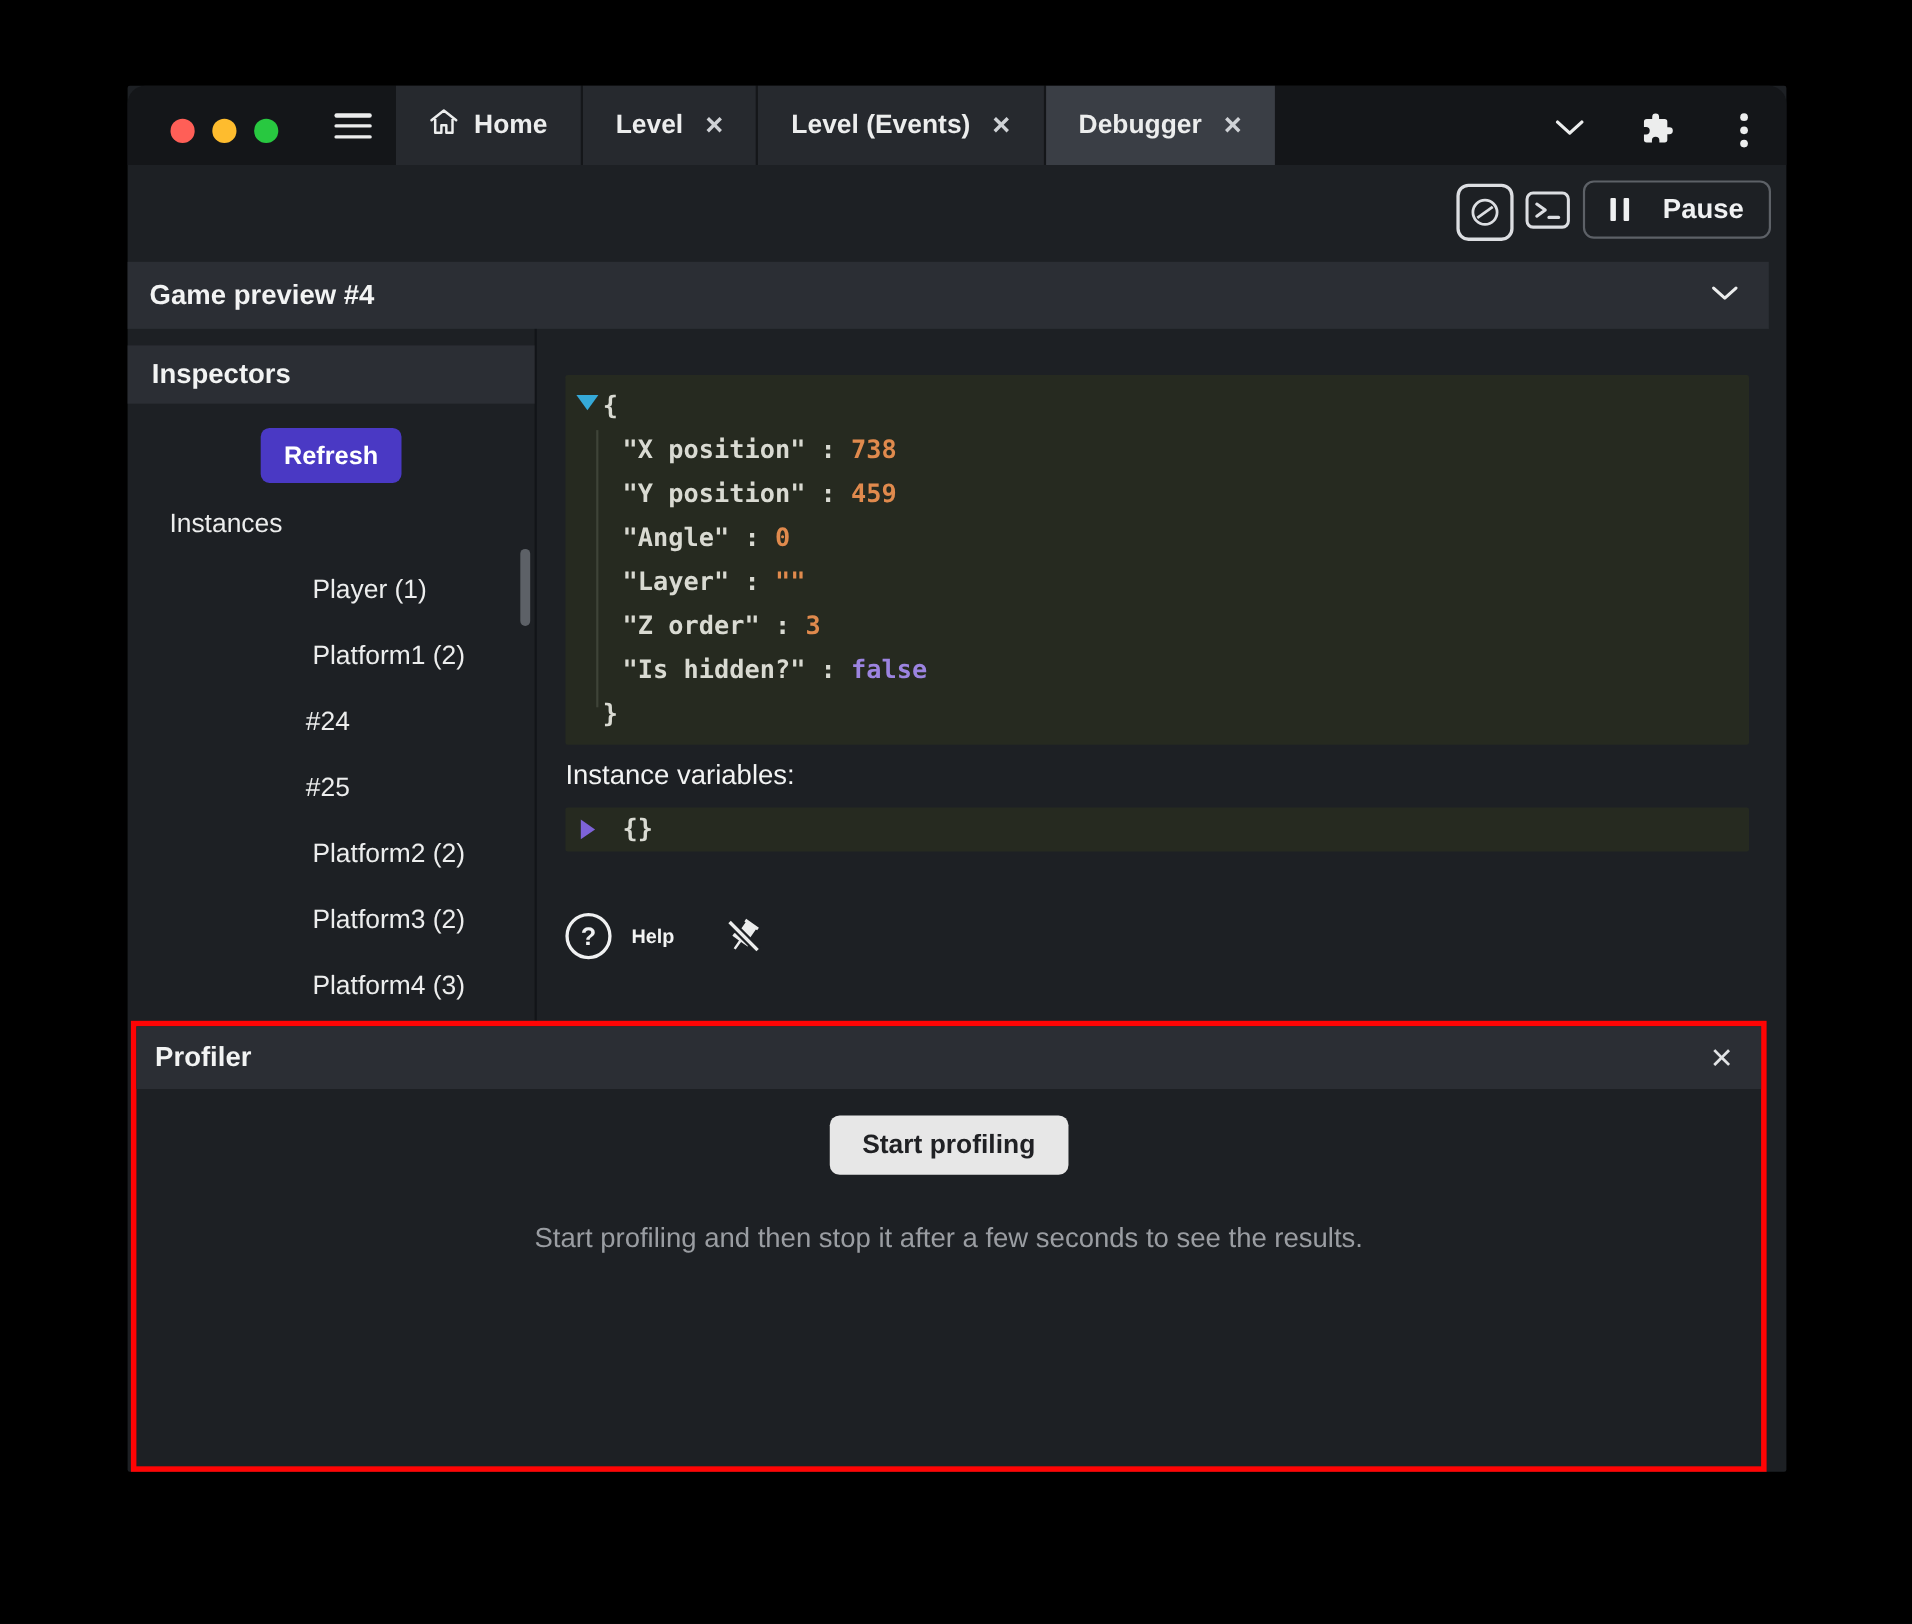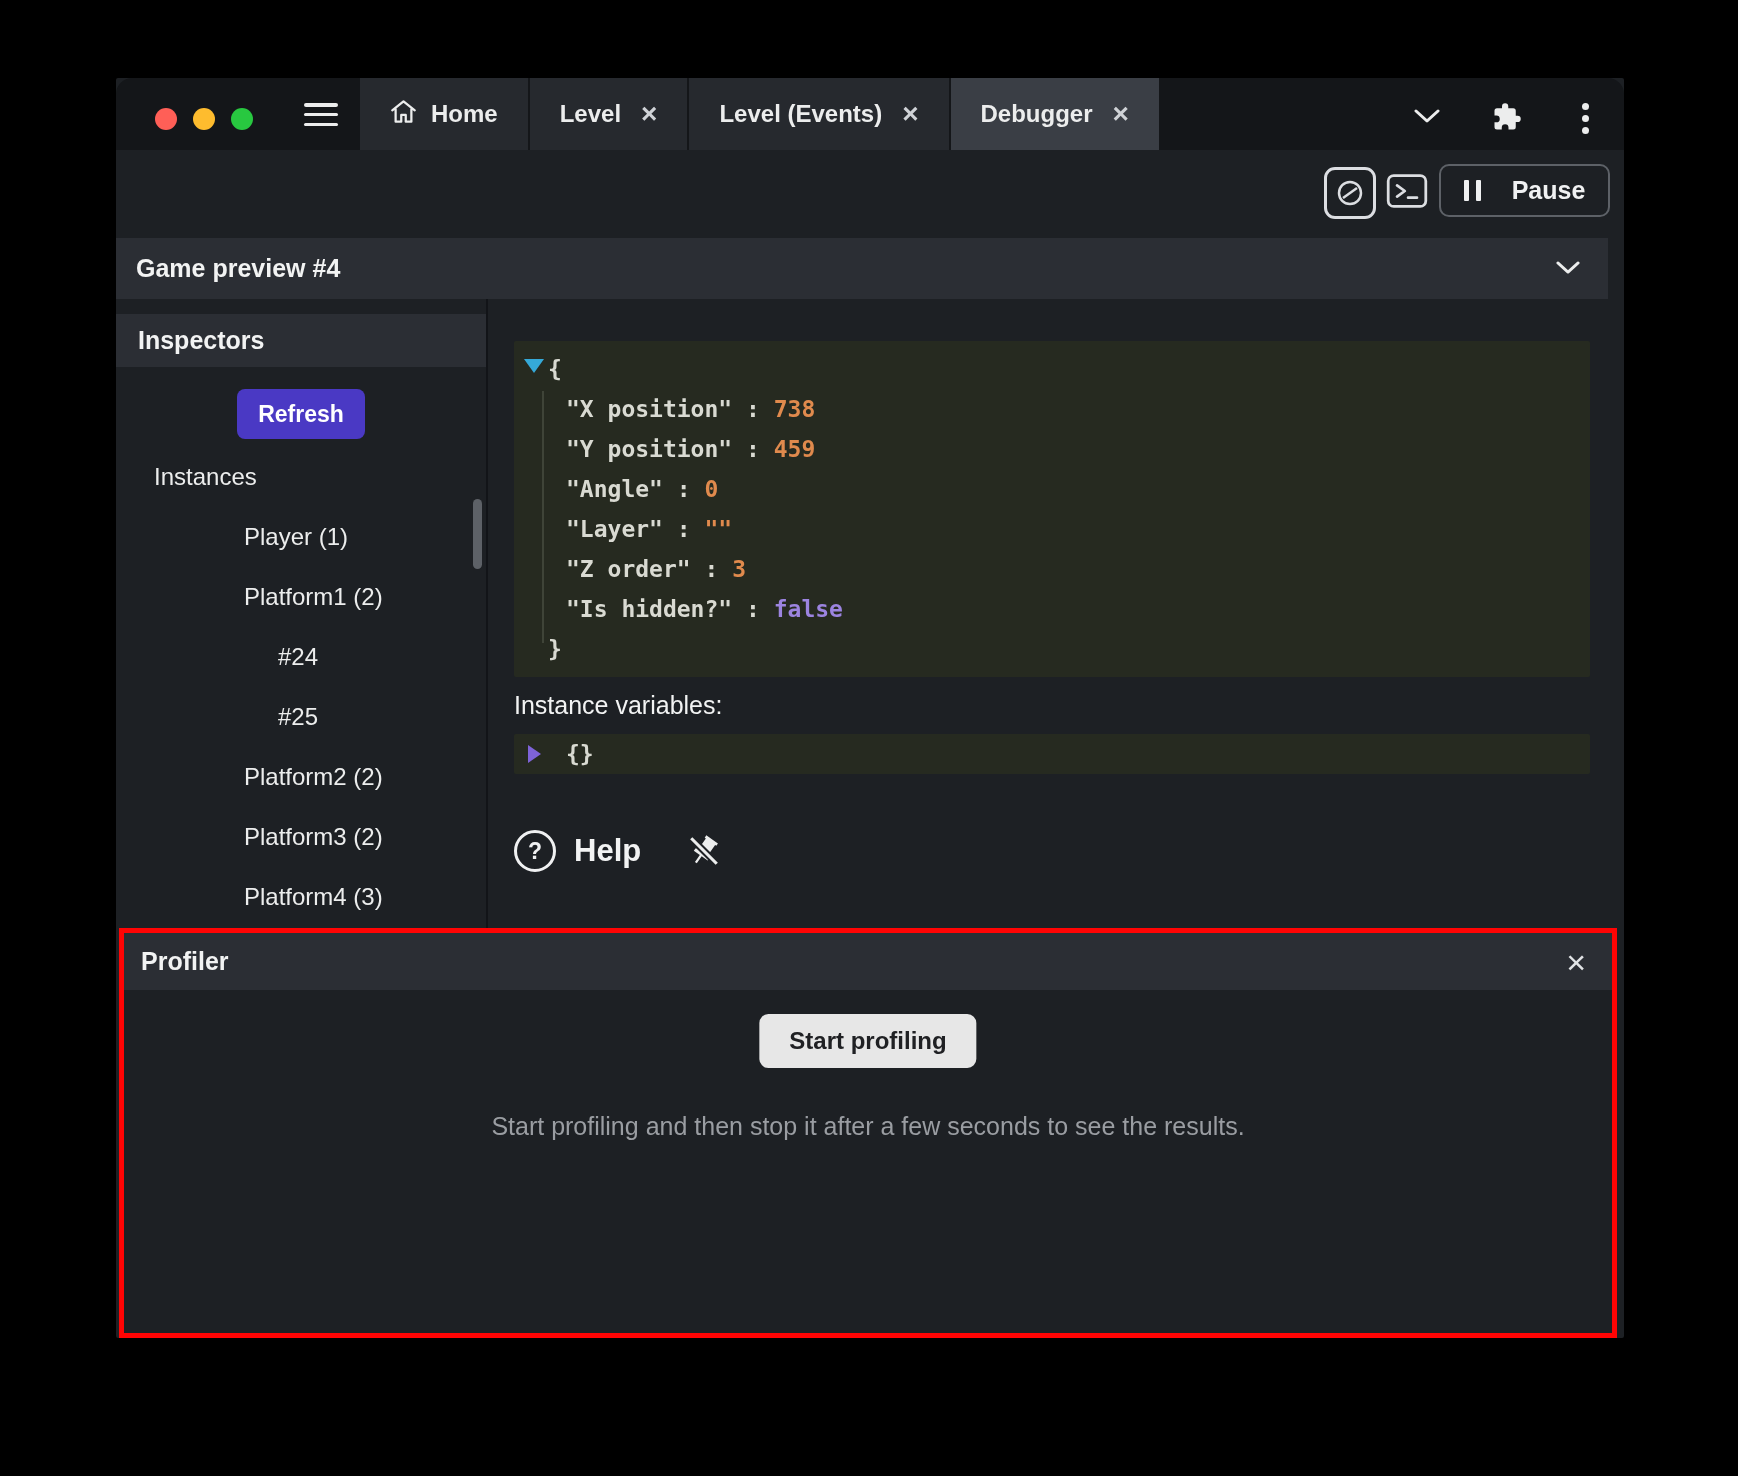--- a/index.html
+++ b/index.html
@@ -45,21 +45,21 @@
   
   .content{position:absolute;left:0;top:221px;right:0;bottom:0;}
   .sidebar{position:absolute;left:0;top:0;width:372px;bottom:0;border-right:2px solid #121418;box-sizing:border-box;}
   .sidebar-header{margin-top:15px;height:53px;background:#2b2e34;display:flex;align-items:center;
                   padding-left:22px;font-size:25px;font-weight:700;color:#f2f3f3;}
   .refresh-btn{display:block;margin:22px auto 0;width:128px;height:50px;background:#4a39c4;color:#fff;
                font-weight:700;font-size:23px;border:none;border-radius:8px;cursor:pointer;font-family:inherit;}
   .sidebar-list{margin-top:8px;}
   .s-item{height:60px;display:flex;align-items:center;font-size:24px;color:#eceded;cursor:pointer;}
   .ind-0{padding-left:38px;}
-  .ind-1{padding-left:128px;}
+  .ind-1{padding-left:128px;margin-left:40px;}
   .ind-2{padding-left:162px;}
   .scroll-thumb{position:absolute;right:4px;top:200px;width:9px;height:70px;background:#5d6167;border-radius:5px;}
 
   .main{position:absolute;left:374px;top:0;right:0;bottom:0;padding:26px 34px 0 24px;box-sizing:border-box;}
   .section-label{font-size:25px;color:#f2f3f3;}
   .code-block{position:relative;margin-top:16px;background:#262a20;border-radius:2px;padding:8px 0 8px 52px;}
   .tri-blue{position:absolute;left:10px;top:18px;width:0;height:0;cursor:pointer;
             border-left:10px solid transparent;border-right:10px solid transparent;border-top:14px solid #35a9d8;}
   .gutter{position:absolute;left:28px;top:50px;bottom:34px;width:2px;background:#3f4438;}
   .code-line{font-family:"DejaVu Sans Mono",monospace;font-size:23px;line-height:40px;color:#d9dad2;font-weight:700;white-space:pre;}
@@ -67,25 +67,25 @@
   .cv-num,.cv-str{color:#e08a4d;}
   .cv-bool{color:#9c84e0;}
   .iv-label{margin-top:14px;}
   .iv-block{position:relative;margin-top:14px;background:#262a20;border-radius:2px;padding:5px 0 5px 52px;}
   .tri-purple{position:absolute;left:14px;top:11px;width:0;height:0;cursor:pointer;
               border-top:9px solid transparent;border-bottom:9px solid transparent;border-left:13px solid #7e63d8;}
   .iv-value{font-family:"DejaVu Sans Mono",monospace;font-size:23px;line-height:30px;color:#d9dad2;font-weight:700;}
   .help-row{margin-top:56px;display:flex;align-items:center;}
   .help-circle{width:36px;height:36px;border-radius:50%;border:3px solid #f0f1f2;color:#f0f1f2;
                display:flex;align-items:center;justify-content:center;font-size:23px;font-weight:700;cursor:pointer;}
-  .help-label{margin-left:18px;font-size:31px;font-weight:700;color:#f2f3f3;}
+  .help-label{margin-left:18px;font-size:18px;font-weight:700;color:#f2f3f3;}
   .pin-off{margin-left:46px;cursor:pointer;display:flex;}
 
   
-  .profiler{position:absolute;left:3px;right:7px;bottom:0;height:410px;background:#1d2024;
+  .profiler{position:absolute;left:3px;right:18px;bottom:0;height:410px;background:#1d2024;
             border:5px solid #ff0404;box-sizing:border-box;}
   .profiler-header{height:57px;background:#2b2e34;display:flex;align-items:center;padding:0 26px 0 17px;}
   .profiler-title{font-size:25px;font-weight:700;color:#f2f3f3;}
   .profiler-close{margin-left:auto;font-size:34px;line-height:1;color:#e2e4e6;cursor:pointer;}
   .profiler-body{position:relative;height:calc(100% - 57px);}
   .start-btn{position:absolute;left:50%;transform:translateX(-50%);top:24px;background:#e7e7e7;color:#202124;
              font-weight:700;font-size:24px;border:none;border-radius:9px;padding:13px 30px;cursor:pointer;font-family:inherit;}
   .hint{position:absolute;left:0;right:0;top:122px;text-align:center;color:#9a9da2;font-size:25px;}
 </style>
 </head>

